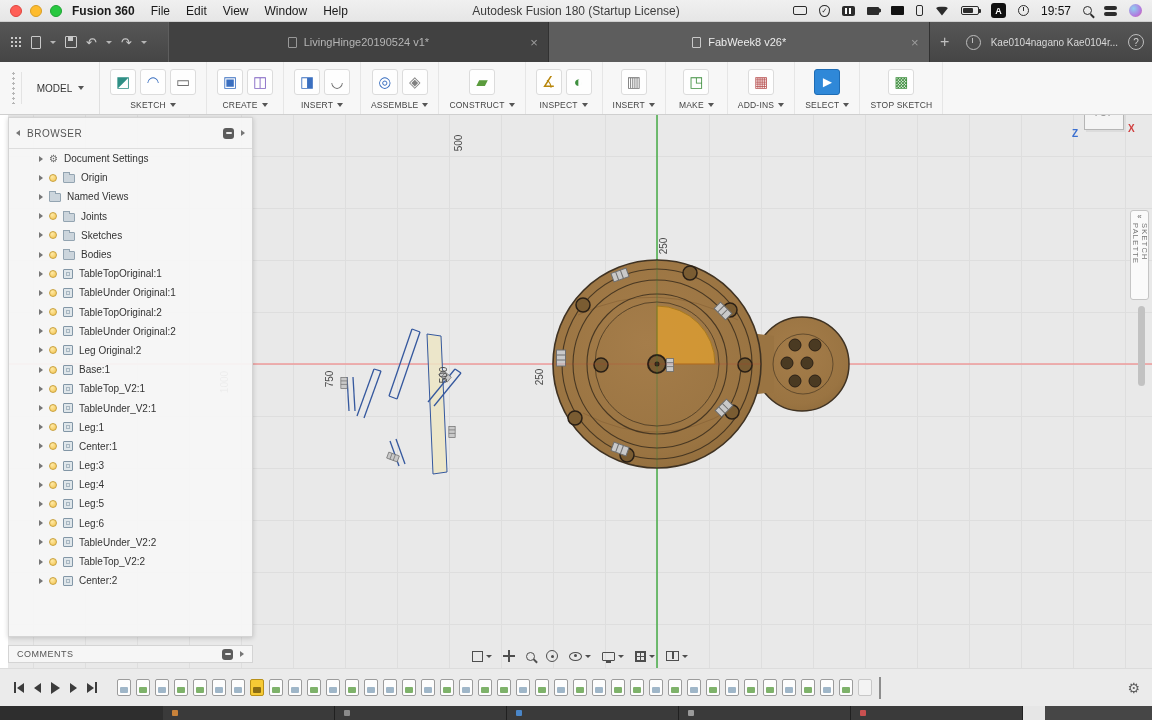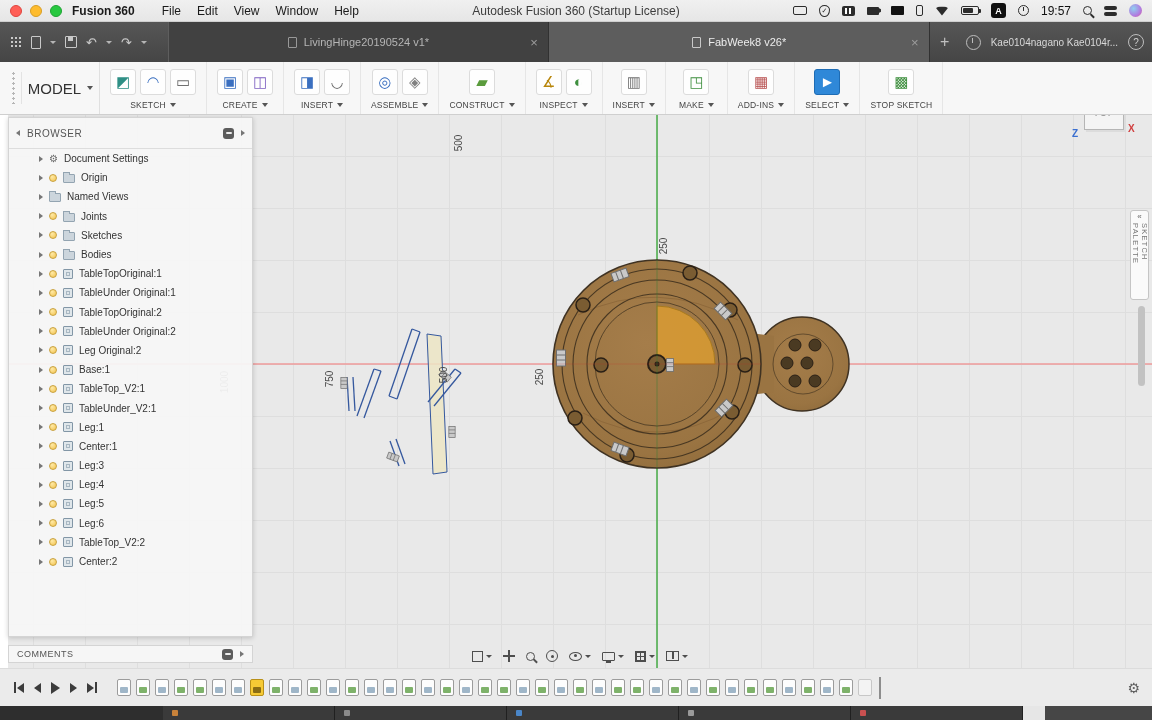--- a/index.html
+++ b/index.html
@@ -7,21 +7,21 @@
   body{font-family:"Liberation Sans",sans-serif;-webkit-font-smoothing:antialiased}
   #app{position:relative;width:1152px;height:720px;background:#fff;overflow:hidden;margin:0 auto}
 
   
   .menubar{position:absolute;top:0;left:0;right:0;height:22px;background:linear-gradient(#f0f0f0,#e6e6e6);border-bottom:1px solid #cfcfcf;display:flex;align-items:center;padding:0 10px;gap:0;font-size:12px;color:#1a1a1a;z-index:70}
   .traffic{display:flex;gap:8px;margin-right:10px}
   .tfc{width:12px;height:12px;border-radius:50%}
   .tfc.red{background:#ff5f57;border:1px solid #e0443e}
   .tfc.yel{background:#febc2e;border:1px solid #d89e24}
   .tfc.grn{background:#28c840;border:1px solid #1ea433}
-  .app-name{font-weight:bold;margin-right:27px}
+  .app-name{font-weight:bold;margin-right:16px}
   .mb-menu{margin-right:16px;cursor:default}
   .window-title{position:absolute;left:50%;transform:translateX(-50%);color:#3c3c3c;white-space:nowrap}
   .mb-right{margin-left:auto;display:flex;align-items:center;gap:12px}
   .mi{position:relative;display:inline-block}
   .mi-display{width:14px;height:9px;border:1.5px solid #2c2c2c;border-radius:2px}
   .mi-shield{width:11px;height:12px;border:1.5px solid #2c2c2c;border-radius:50% 50% 46% 46%/40% 40% 60% 60%;font-size:7px;color:#2c2c2c;display:flex;align-items:center;justify-content:center;line-height:1}
   .mi-bars{width:13px;height:10px;background:#2c2c2c;border-radius:2px;position:relative}
   .mi-bars::after{content:"";position:absolute;left:3px;top:2px;width:2px;height:6px;background:#fff;box-shadow:4px 0 0 #fff}
   .mi-cam{width:12px;height:8px;background:#2c2c2c;border-radius:1px;position:relative}
   .mi-cam::after{content:"";position:absolute;right:-2px;top:1px;width:3px;height:6px;background:#2c2c2c;clip-path:polygon(0 0,100% 30%,100% 70%,0 100%)}
@@ -58,21 +58,21 @@
   .tab-close{position:absolute;right:10px;top:50%;transform:translateY(-50%);font-size:13px;color:#9d9d9d;line-height:1}
   .plus-btn{width:30px;text-align:center;color:#c0c0c0;font-size:16px;flex:none}
   .sync-icon{width:15px;height:15px;border:1.5px solid #bdbdbd;border-radius:50%;position:relative;flex:none;margin-left:6px}
   .sync-icon::after{content:"";position:absolute;left:5px;top:2px;width:1.5px;height:5px;background:#bdbdbd}
   .user-name{font-size:10px;color:#d8d8d8;margin:0 10px;white-space:nowrap;flex:none}
   .help-btn{width:16px;height:16px;border:1.5px solid #bdbdbd;border-radius:50%;color:#cfcfcf;font-size:10px;display:flex;align-items:center;justify-content:center;margin-right:8px;flex:none}
 
   
   .toolbar{position:absolute;top:62px;left:0;right:0;height:53px;background:#f7f7f7;border-bottom:1px solid #cfcfcf;display:flex;align-items:stretch;z-index:40}
   .tb-grip{width:16px;border-right:1px solid #e3e3e3;background-image:radial-gradient(#b5b5b5 1px,transparent 1.2px);background-size:5px 5px;background-position:5px 14px;background-repeat:repeat-y;margin:10px 0 10px 6px}
-  .workspace{width:78px;display:flex;align-items:center;justify-content:center;gap:6px;font-size:15px;color:#333;border-right:1px solid #e0e0e0;flex:none}
+  .workspace{width:78px;display:flex;align-items:center;justify-content:center;gap:6px;font-size:10px;color:#333;border-right:1px solid #e0e0e0;flex:none}
   #toolbar-groups{display:flex;align-items:stretch}
   .tb-group{display:flex;flex-direction:column;align-items:center;padding:5px 10px 3px;border-right:1px solid #e6e6e6;min-width:62px;justify-content:flex-start}
   .tb-icons{display:flex;gap:4px;height:29px;align-items:center}
   .tb-icon{width:26px;height:26px;background:#fefefe;border:1px solid #dcdcdc;border-radius:3px;display:flex;align-items:center;justify-content:center;font-size:15px;line-height:1;cursor:default}
   .tb-icon-select{background:#2f88d8;border-color:#1e6cb4}
   .tb-label{display:flex;align-items:center;gap:4px;font-size:8.5px;color:#444;margin-top:4px;letter-spacing:.2px;white-space:nowrap}
   .caret-down{width:0;height:0;border-left:3.5px solid transparent;border-right:3.5px solid transparent;border-top:4px solid #555}
 
   
   .canvas{position:absolute;left:8px;top:115px;width:1144px;height:553px;background-color:#e9e9e9;background-image:linear-gradient(#dedede 1px,transparent 1px),linear-gradient(90deg,#dedede 1px,transparent 1px);background-size:52px 52px;background-position:25px 41px;z-index:1}
@@ -179,21 +179,21 @@
       <span class="tfc grn"></span>
     </div>
     <span class="app-name">Fusion 360</span>
     <span id="menu-items" style="display:flex">
         <span class="mb-menu">File</span>
         <span class="mb-menu">Edit</span>
         <span class="mb-menu">View</span>
         <span class="mb-menu">Window</span>
         <span class="mb-menu">Help</span>
       </span>
-    <span class="window-title">Autodesk Fusion 360 (Startup License)</span>
+    <span class="window-title">Autodesk Fusion 180 (Startup License)</span>
     <span class="mb-right">
       <span class="mi mi-display"></span>
       <span class="mi mi-shield">✓</span>
       <span class="mi mi-bars"></span>
       <span class="mi mi-cam"></span>
       <span class="mi mi-minus"></span>
       <span class="mi mi-phone"></span>
       <span class="mi mi-wifi"></span>
       <span class="mi mi-batt">
           <i></i>
@@ -582,20 +582,26 @@
           <span class="tri tri-right"></span>
           <span class="bulb"></span>
           <span class="icon-comp"></span>
           <span>Leg:5</span>
         </div>
         <div class="br-row">
           <span class="tri tri-right"></span>
           <span class="bulb"></span>
           <span class="icon-comp"></span>
           <span>Leg:6</span>
+        </div>
+        <div class="br-row">
+          <span class="tri tri-right"></span>
+          <span class="bulb"></span>
+          <span class="icon-comp"></span>
+          <span>TableUnder_V2:2</span>
         </div>
         <div class="br-row">
           <span class="tri tri-right"></span>
           <span class="bulb"></span>
           <span class="icon-comp"></span>
           <span>TableTop_V2:2</span>
         </div>
         <div class="br-row">
           <span class="tri tri-right"></span>
           <span class="bulb"></span>

